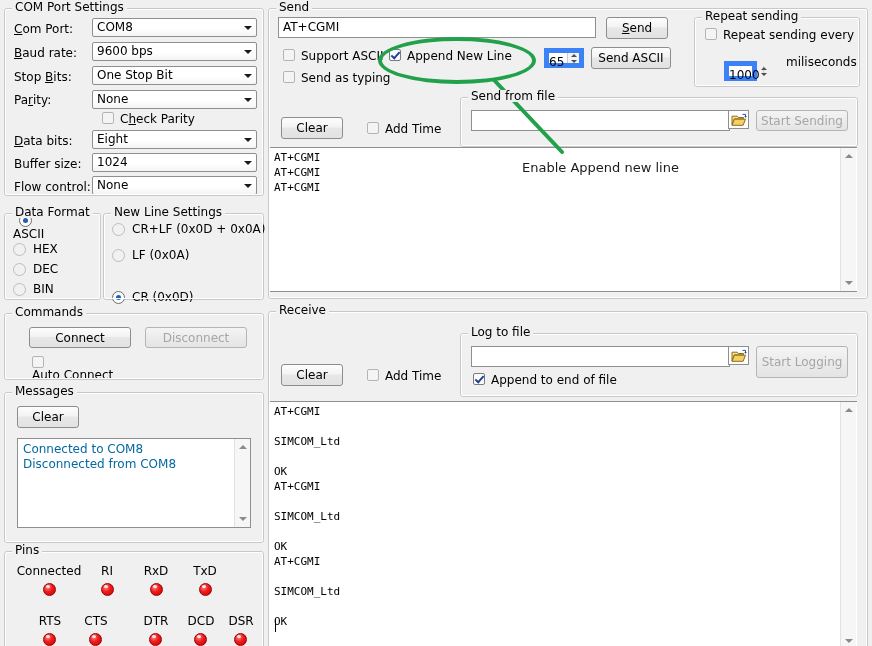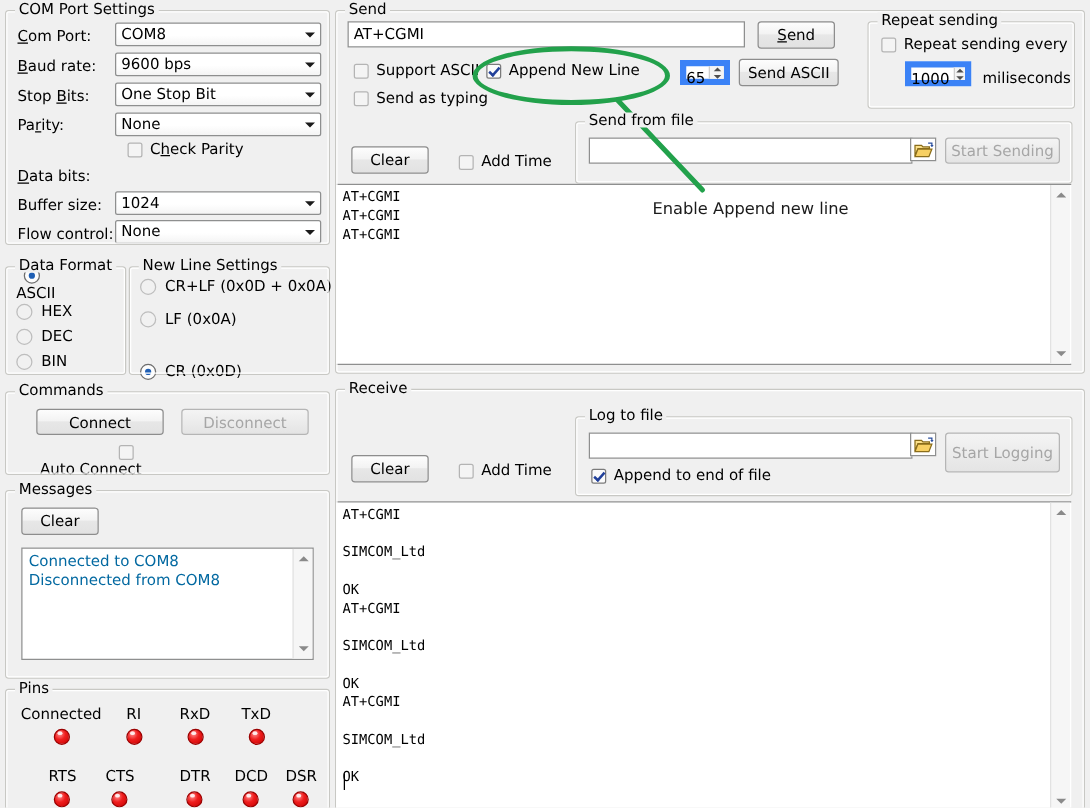--- a/index.html
+++ b/index.html
@@ -45,21 +45,21 @@
     border:1px solid #8d8d8d;border-radius:3px;
     background-image:linear-gradient(#fdfdfd 0%,#f3f3f3 45%,#e7e7e7 50%,#e2e2e2 100%);
     font-size:12px;color:#000;text-align:center;cursor:default;
     display:flex;align-items:center;justify-content:center;white-space:nowrap;}
   .btn.disabled{color:#a6a6a6;
     background-image:linear-gradient(#f4f4f4 0%,#ececec 50%,#e4e4e4 100%);
     border-color:#b5b5b5;}
   .btn u{text-decoration:underline;}
 
   
-  .cb{position:absolute;display:flex;align-items:flex-end;white-space:nowrap;font-size:12px;line-height:14px;}
+  .cb{position:absolute;display:flex;align-items:flex-start;white-space:nowrap;font-size:12px;line-height:14px;}
   .cb .box{width:12px;height:12px;border:1px solid #b4b4b4;background:#f4f4f4;border-radius:2px;
     box-sizing:border-box;margin-right:6px;position:relative;flex:none;}
   .cb.on .box{border-color:#7b7b7b;background:#fbfbfb;}
   .cb.on .box::after{content:"";position:absolute;left:3px;top:0px;width:3px;height:7px;
     border:solid #21409a;border-width:0 2px 2px 0;transform:rotate(42deg);}
   .cb .cbtxt{color:#000;}
 
   
   .rb{position:absolute;display:flex;align-items:center;white-space:nowrap;font-size:12px;line-height:14px;}
   .rb .dot{width:13px;height:13px;border:1px solid #bdbdbd;border-radius:50%;
@@ -159,20 +159,26 @@
       <span class="arrowbox">
           <i class="arr"></i>
         </span>
     </div>
 
     <label class="cb" style="left:97px;top:103px;">
       <span class="box"></span>
       <span class="cbtxt">C<u>h</u>eck Parity</span>
     </label>
 
+    <div class="combo" style="left:87px;top:121px;width:165px;">
+      <span>Eight</span>
+      <span class="arrowbox">
+          <i class="arr"></i>
+        </span>
+    </div>
     <div class="combo" style="left:87px;top:144px;width:165px;">
       <span>1024</span>
       <span class="arrowbox">
           <i class="arr"></i>
         </span>
     </div>
     <div class="combo" style="left:87px;top:167px;width:165px;">
       <span>None</span>
       <span class="arrowbox">
           <i class="arr"></i>
@@ -320,21 +326,21 @@
       <span>Send ASCII</span>
     </div>
 
     <div class="gb" style="left:425px;top:8px;width:164px;height:68px;">
       <span class="gb-title">Repeat sending</span>
       <div class="gb-body">
         <label class="cb" style="left:10px;top:10px;">
           <span class="box"></span>
           <span class="cbtxt">Repeat sending every</span>
         </label>
-        <div class="spin" style="left:29px;top:31px;width:53px;">
+        <div class="spin" style="left:29px;top:43px;width:33px;">
           <span class="sv">1000</span>
           <span class="sbtns">
             <div class="up"></div>
             <div class="dn"></div>
           </span>
         </div>
         <span class="lbl" style="left:91px;top:37px;">miliseconds</span>
       </div>
     </div>
 

